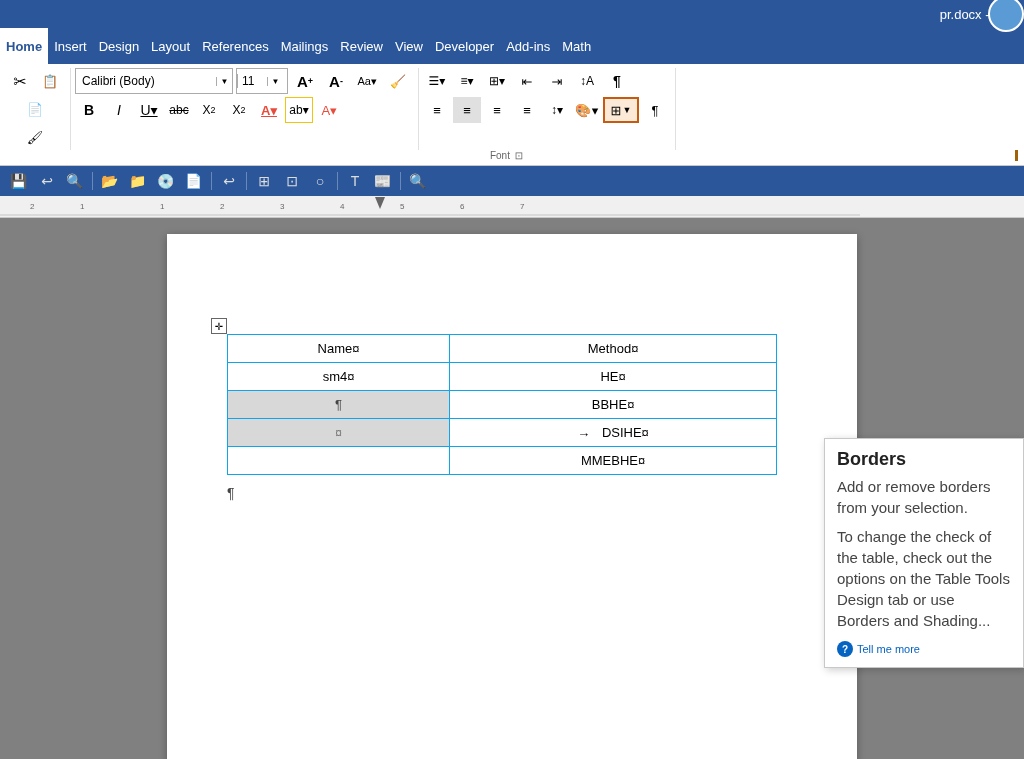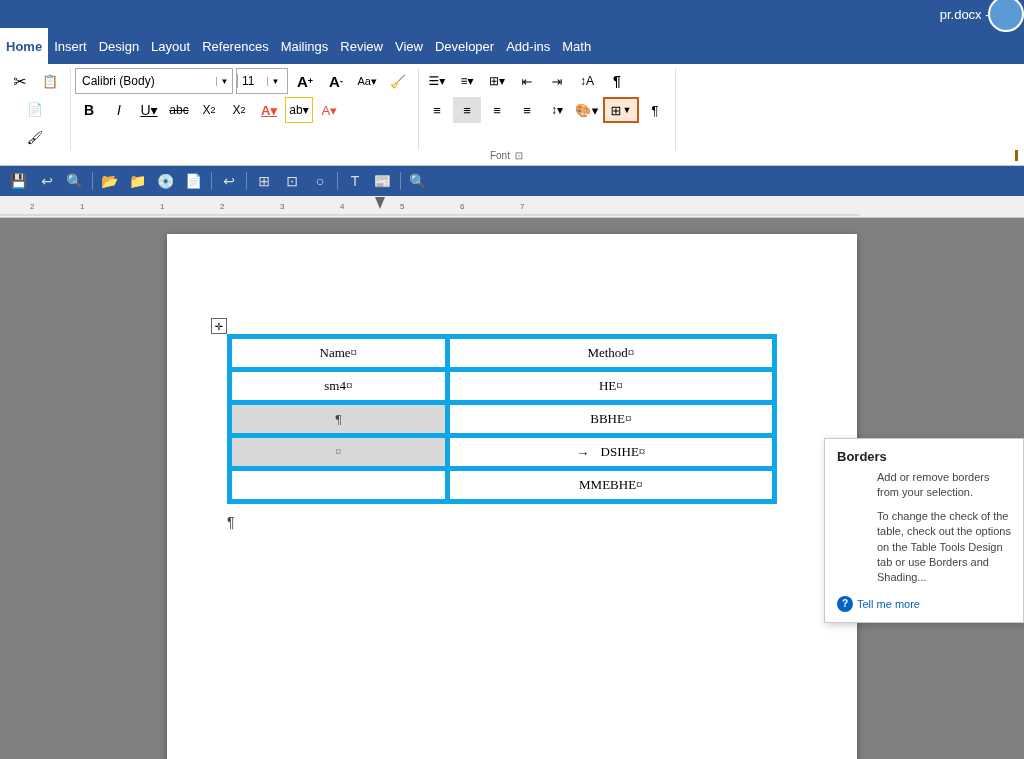--- a/index.html
+++ b/index.html
@@ -170,25 +170,24 @@
       position: relative;
     }
 
     
     .doc-table {
       border-collapse: collapse;
       width: 100%;
       margin-top: 20px;
     }
     .doc-table td {
-      border: 5px solid #0ea5e9;
+      border: 1px solid #0ea5e9;
       padding: 6px 10px;
       font-size: 13px;
       text-align: center;
-      font-family: Liberation Serif, serif;
     }
     .doc-table .shaded {
       background: #d8d8d8;
     }
     .doc-para {
       font-size: 14px;
       margin-top: 10px;
       color: #222;
     }
     .pilcrow { color: #444; }
@@ -215,30 +214,29 @@
       right: 0;
       top: 220px;
       width: 200px;
       background: white;
       border: 1px solid #c8c8c8;
       box-shadow: 2px 2px 8px rgba(0,0,0,0.2);
       padding: 10px 12px;
       z-index: 100;
     }
     .borders-popup-title {
-      font-size: 13px;
+      font-size: 18px;
       font-weight: 600;
       color: #222;
       margin-bottom: 6px;
     }
     .borders-popup-text {
-      font-size: 11px;
+      font-size: 15px;
       color: #444;
       line-height: 1.4;
-      margin-left: 40px;
     }
     .borders-popup-link {
       display: flex;
       align-items: center;
       gap: 4px;
       color: #0563c1;
       font-size: 11px;
       margin-top: 10px;
       cursor: pointer;
     }

